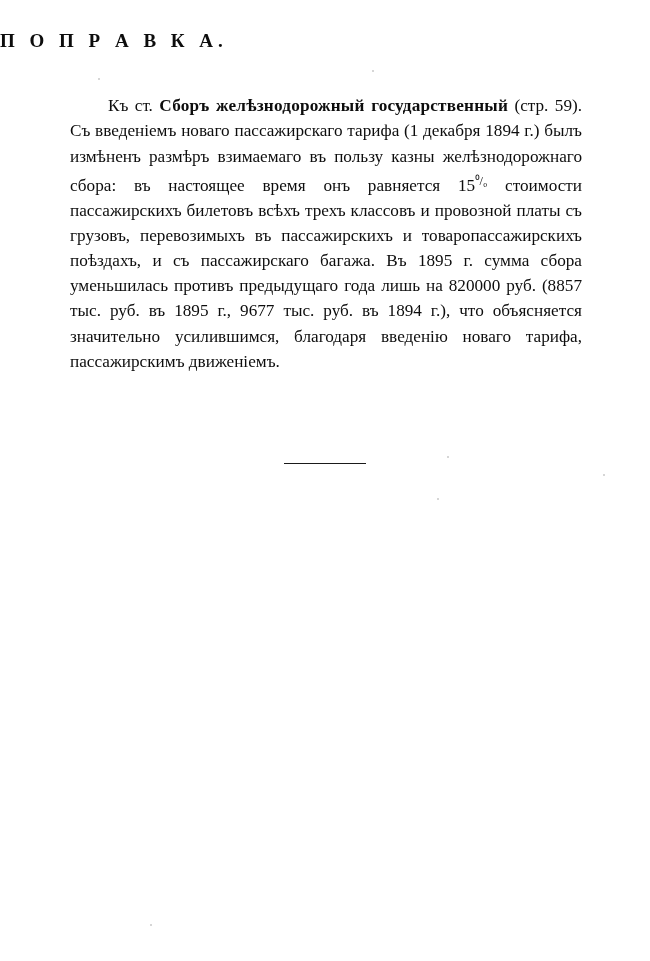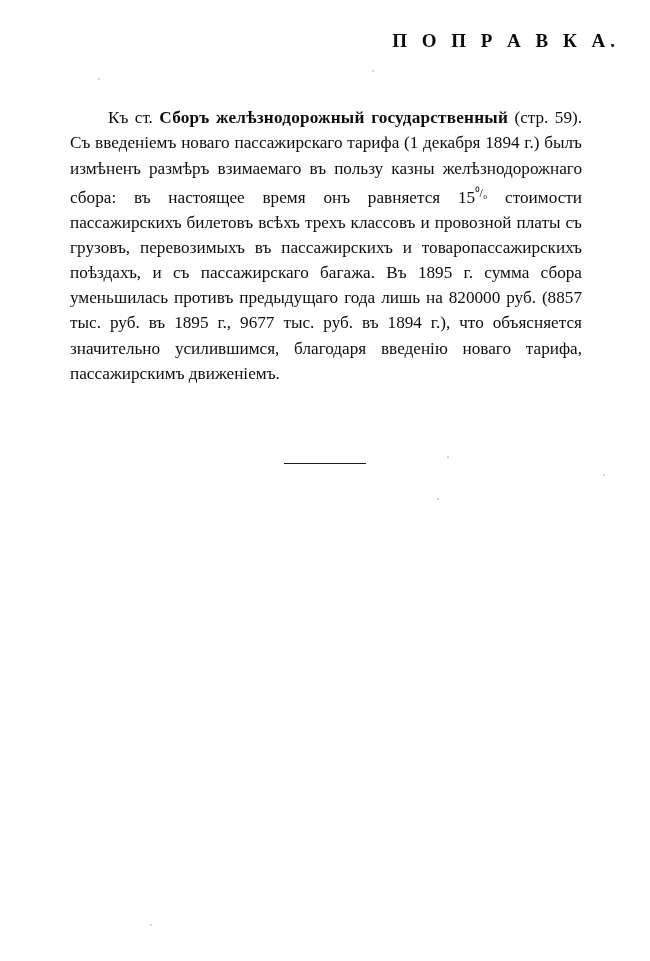--- a/index.html
+++ b/index.html
@@ -19,30 +19,30 @@
     position: relative;
     width: 650px;
     height: 961px;
     box-sizing: border-box;
   }
   .page-title {
     position: absolute;
     top: 30px;
     left: 0;
     width: 620px;
-    text-align: right;
+    text-align: left;
     font-family: "Liberation Serif", serif;
     font-size: 19px;
     font-weight: 700;
     letter-spacing: 5px;
     color: #0d0d0d;
   }
   .body-text {
     position: absolute;
-    top: 88px;
+    top: 76px;
     left: 70px;
     width: 512px;
     font-size: 17.2px;
     line-height: 25.2px;
     text-align: justify;
     text-justify: inter-word;
     color: #0d0d0d;
     hyphens: manual;
   }
   .body-text .indent {

